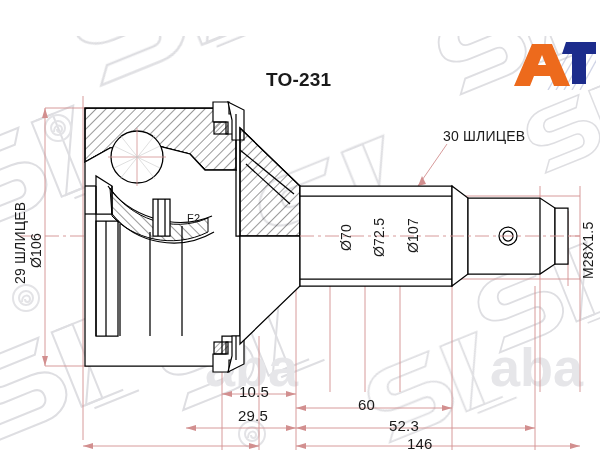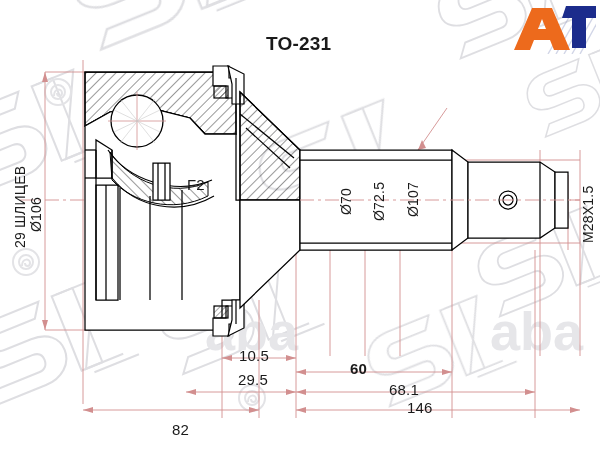--- a/index.html
+++ b/index.html
@@ -1,44 +1,44 @@
 <!DOCTYPE html>
 <html><head>
 <meta charset="utf-8">
 <style>
   html,body{margin:0;padding:0;background:#ffffff;}
   body{width:600px;height:450px;overflow:hidden;
        font-family:"Liberation Sans","DejaVu Sans",sans-serif;}
-  #stage{position:relative;width:600px;height:360px;background:#fff;}
+  #stage{position:relative;width:600px;height:360px;background:#fff;margin-top:36px;}
   #stage > *{position:absolute;}
 
   
   .wm{pointer-events:none;opacity:1;}
   .wm-svg{position:absolute;left:0;top:0;}
 
   
   .at-logo{left:510px;top:4px;width:86px;height:50px;}
 
   
   .lbl{color:#1a1a1a;white-space:nowrap;letter-spacing:.2px;}
   .partno{left:266px;top:33px;font-size:19px;font-weight:bold;}
   .splines30{left:443px;top:92px;font-size:14px;}
-  .f2{left:187px;top:176px;font-size:15px;}
+  .f2{left:187px;top:176px;font-size:11px;}
 
   .rot{transform-origin:0 0;transform:rotate(-90deg);}
   .splines29{left:12px;top:248px;font-size:14px;}
   .dia106{left:28px;top:232px;font-size:14px;}
   .d70{left:338px;top:215px;font-size:14px;}
   .d725{left:371px;top:221px;font-size:14px;}
   .d107{left:405px;top:217px;font-size:14px;}
   .m28{left:580px;top:243px;font-size:14px;}
 
   .dim{font-size:15px;color:#1a1a1a;}
   .d105{left:239px;top:347px;}
-  .d60{left:350px;top:360px;font-weight:bold;}
+  .d60{left:358px;top:360px;}
   .d295{left:238px;top:371px;}
   .d905{left:389px;top:381px;}
   .d82{left:172px;top:421px;}
   .d103{left:407px;top:399px;}
 </style>
 </head>
 <body>
 
 <div id="stage">
 
@@ -296,35 +296,36 @@
     </g>
 
     <g stroke="#D28F8F" stroke-width="0.9">
       <line x1="300" y1="200" x2="580" y2="200" stroke-dasharray="14,4,3,4"></line>
     </g>
 
   </svg>
 
   <div class="lbl partno">TO-231</div>
 
+  <div class="lbl splines30">30 ШЛИЦЕВ</div>
 
   <div class="lbl f2">F2</div>
 
   <div class="lbl rot splines29">29 ШЛИЦЕВ</div>
 
   <div class="lbl rot dia106">Ø106</div>
 
   <div class="lbl rot d70">Ø70</div>
 
   <div class="lbl rot d725">Ø72.5</div>
 
   <div class="lbl rot d107">Ø107</div>
 
   <div class="lbl rot m28">M28X1.5</div>
 
   <div class="lbl dim d105">10.5</div>
   <div class="lbl dim d60">60</div>
   <div class="lbl dim d295">29.5</div>
-  <div class="lbl dim d905">68.1</div>
+  <div class="lbl dim d905">52.3</div>
   <div class="lbl dim d82">82</div>
   <div class="lbl dim d103">146</div>
 
 </div>
 
 </body></html>

